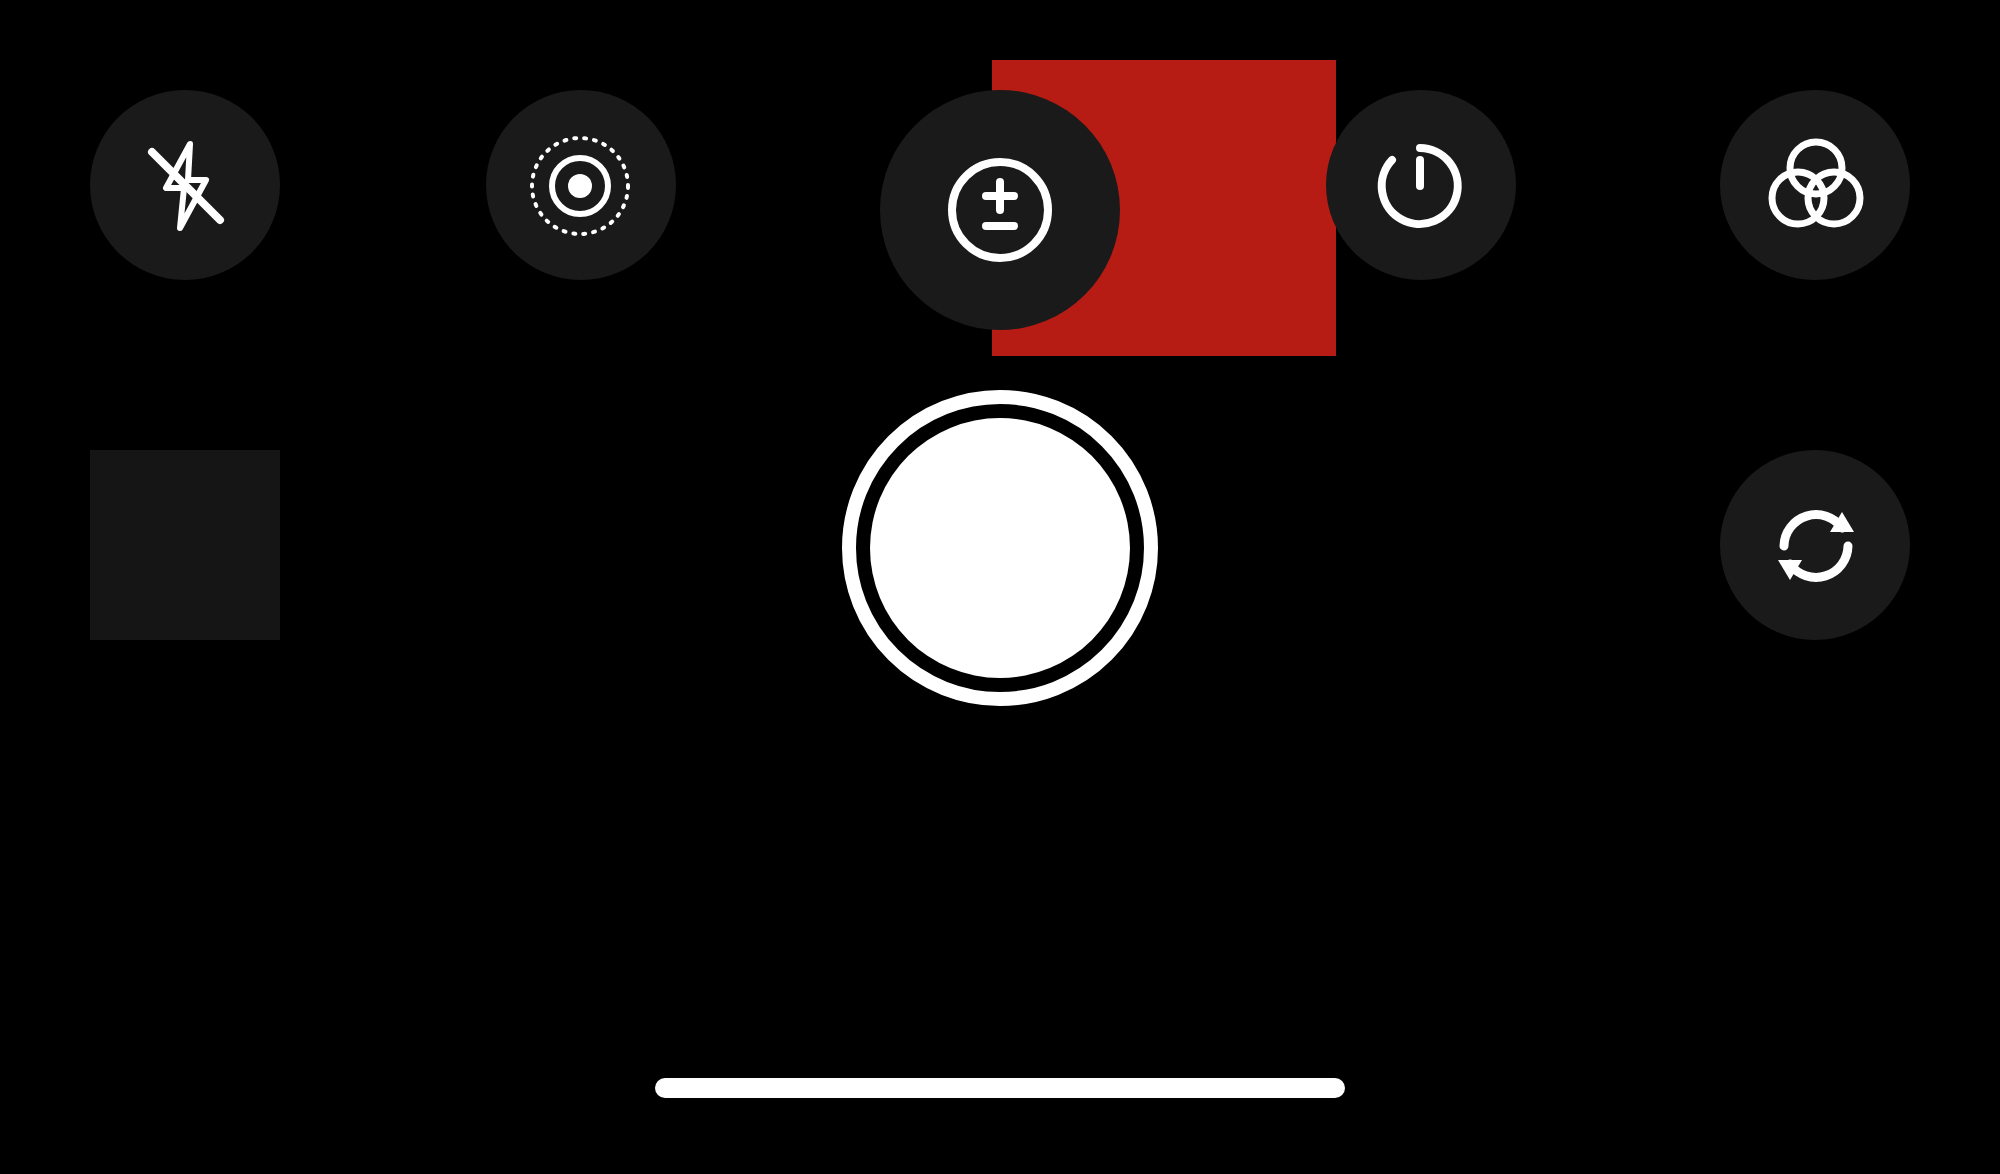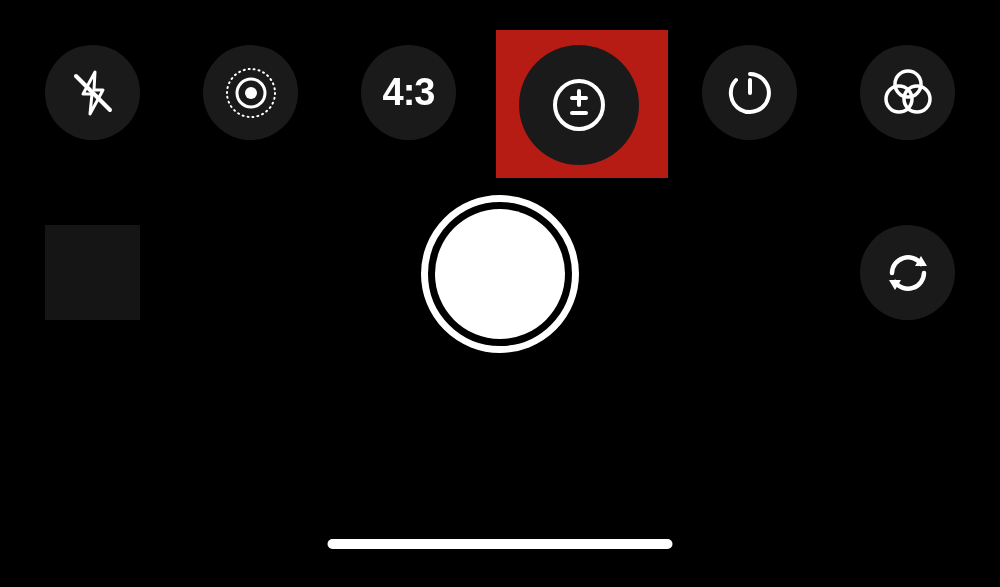--- a/index.html
+++ b/index.html
@@ -128,23 +128,20 @@
   <div class="tool-btn">
     <span>
       <svg width="54" height="54" viewBox="0 0 54 54">
         <circle cx="27" cy="27" r="24" fill="none" stroke="#fff" stroke-width="2" stroke-dasharray="1 4" stroke-linecap="round"></circle>
         <circle cx="27" cy="27" r="14" fill="none" stroke="#fff" stroke-width="3"></circle>
         <circle cx="27" cy="27" r="6" fill="#fff"></circle>
       </svg>
     </span>
   </div>
 
-  <div class="tool-btn">
-    <span class="ratio-text">4:3</span>
-  </div>
 
   <div class="tool-btn highlighted-btn">
     <span>
       <svg width="58" height="58" viewBox="0 0 58 58">
         <circle cx="29" cy="29" r="24" fill="none" stroke="#fff" stroke-width="4"></circle>
         <line x1="29" y1="15" x2="29" y2="29" stroke="#fff" stroke-width="4" stroke-linecap="round"></line>
         <line x1="22" y1="22" x2="36" y2="22" stroke="#fff" stroke-width="4" stroke-linecap="round"></line>
         <line x1="22" y1="37" x2="36" y2="37" stroke="#fff" stroke-width="4" stroke-linecap="round"></line>
       </svg>
     </span>

